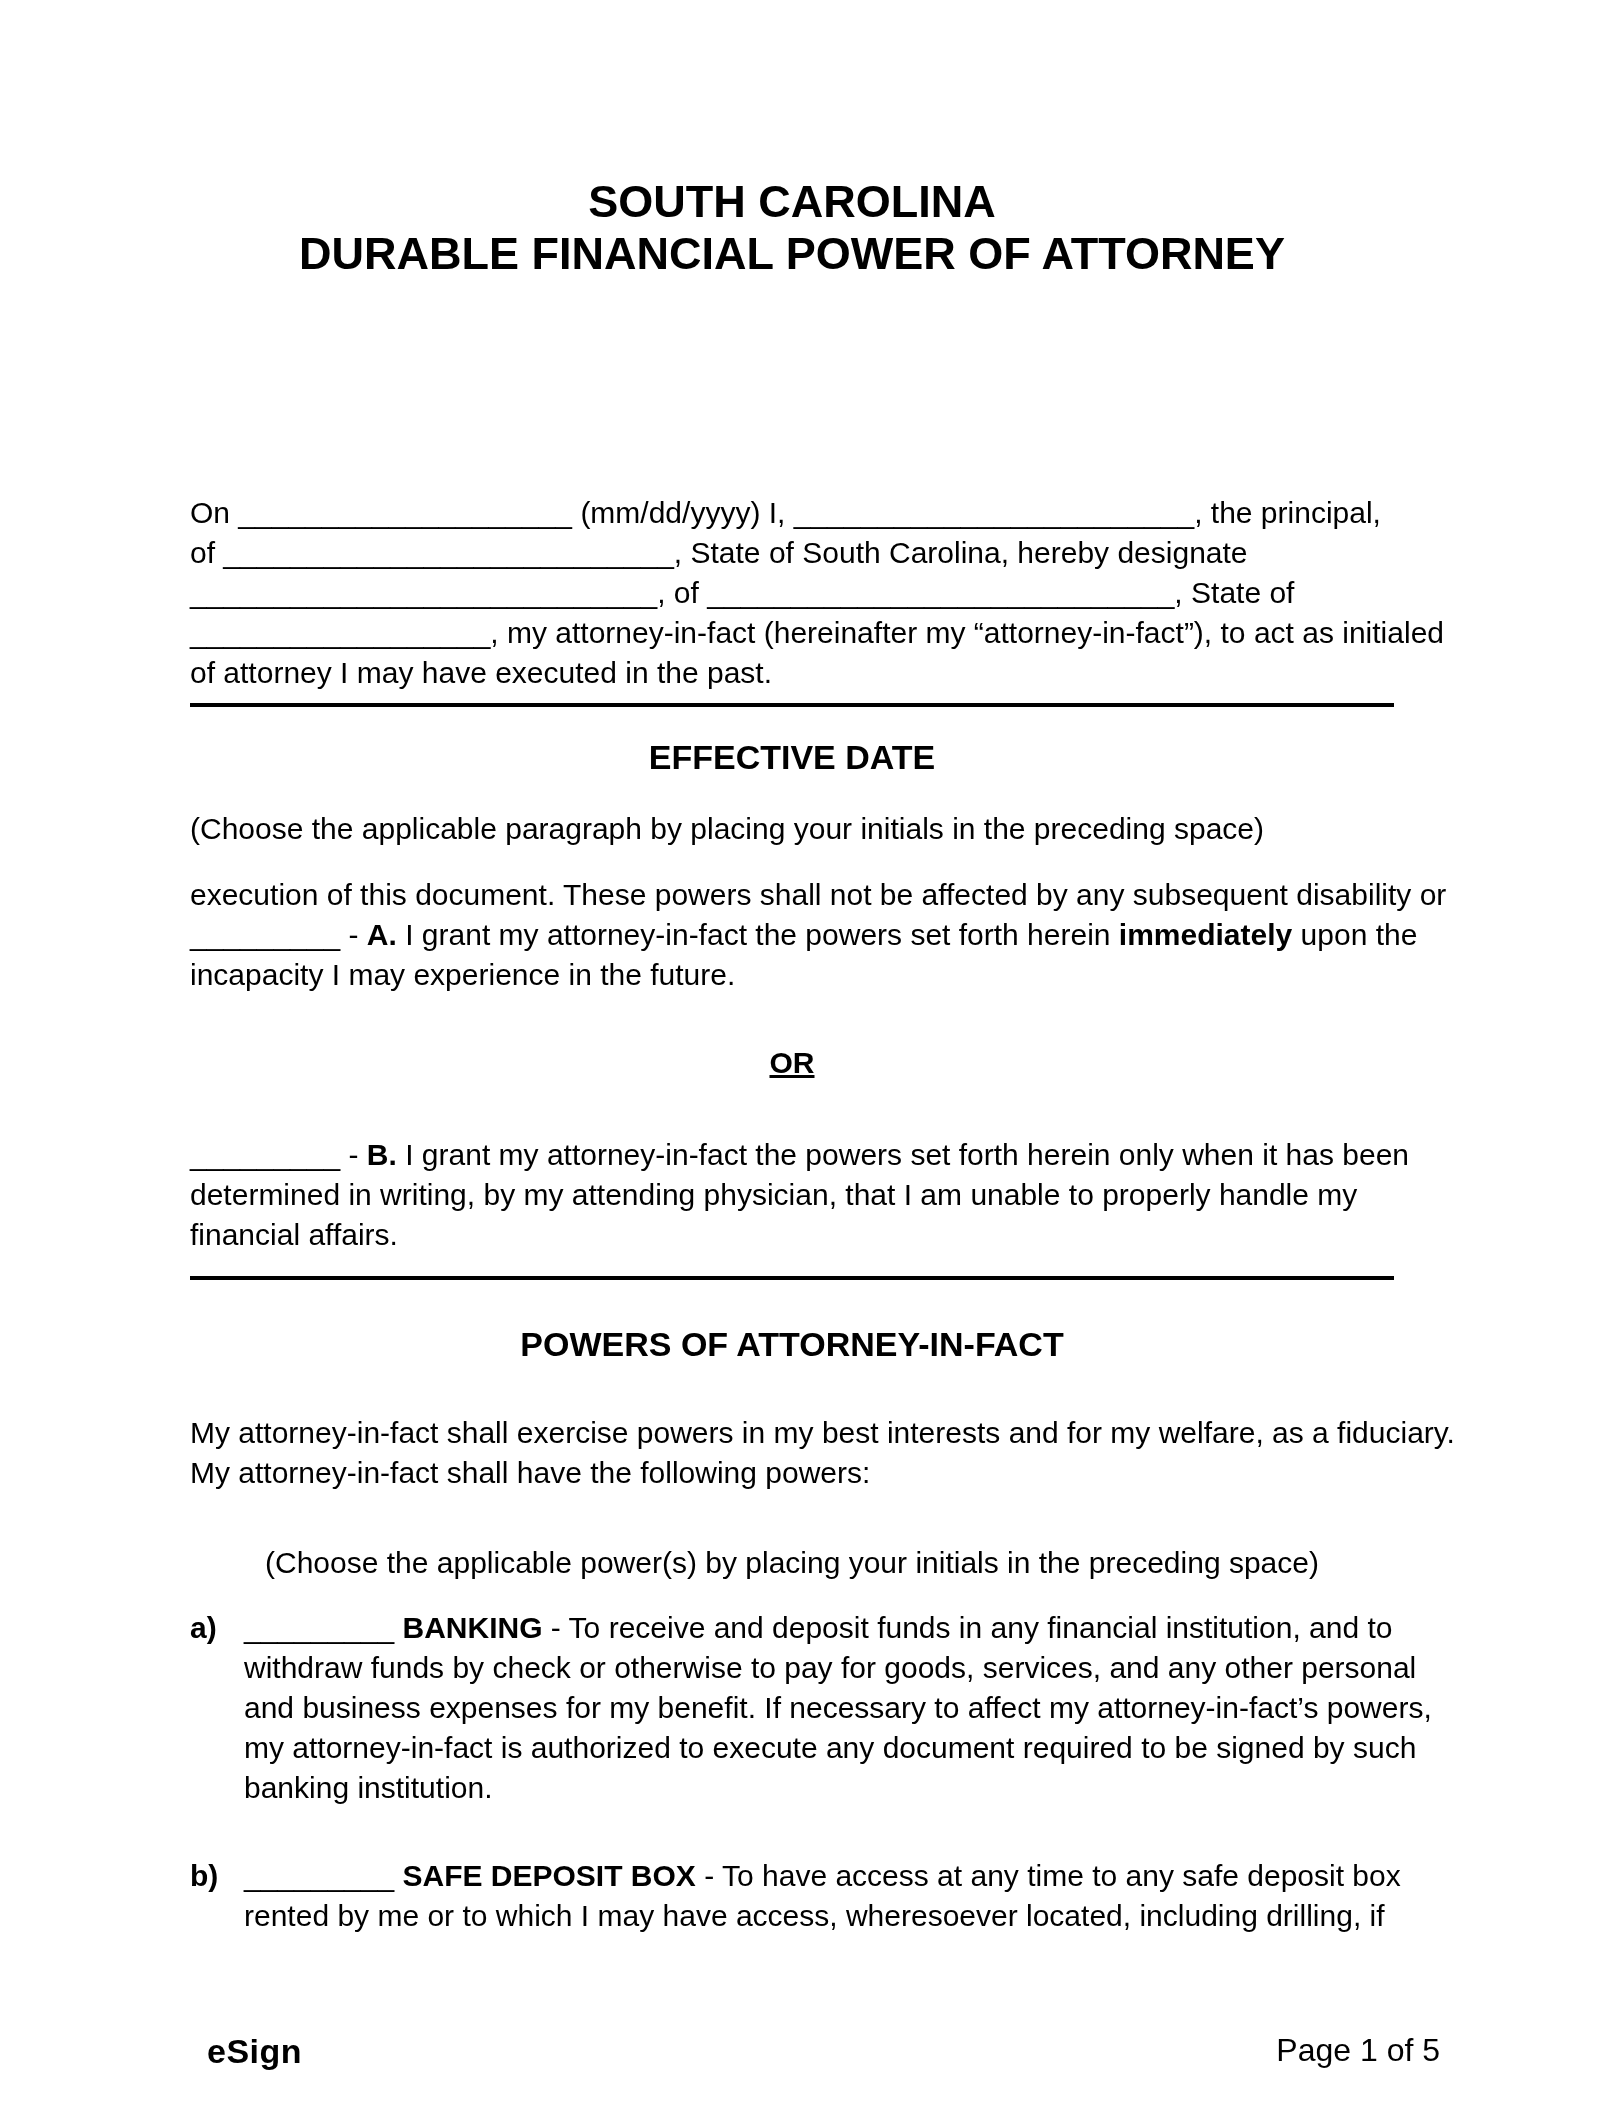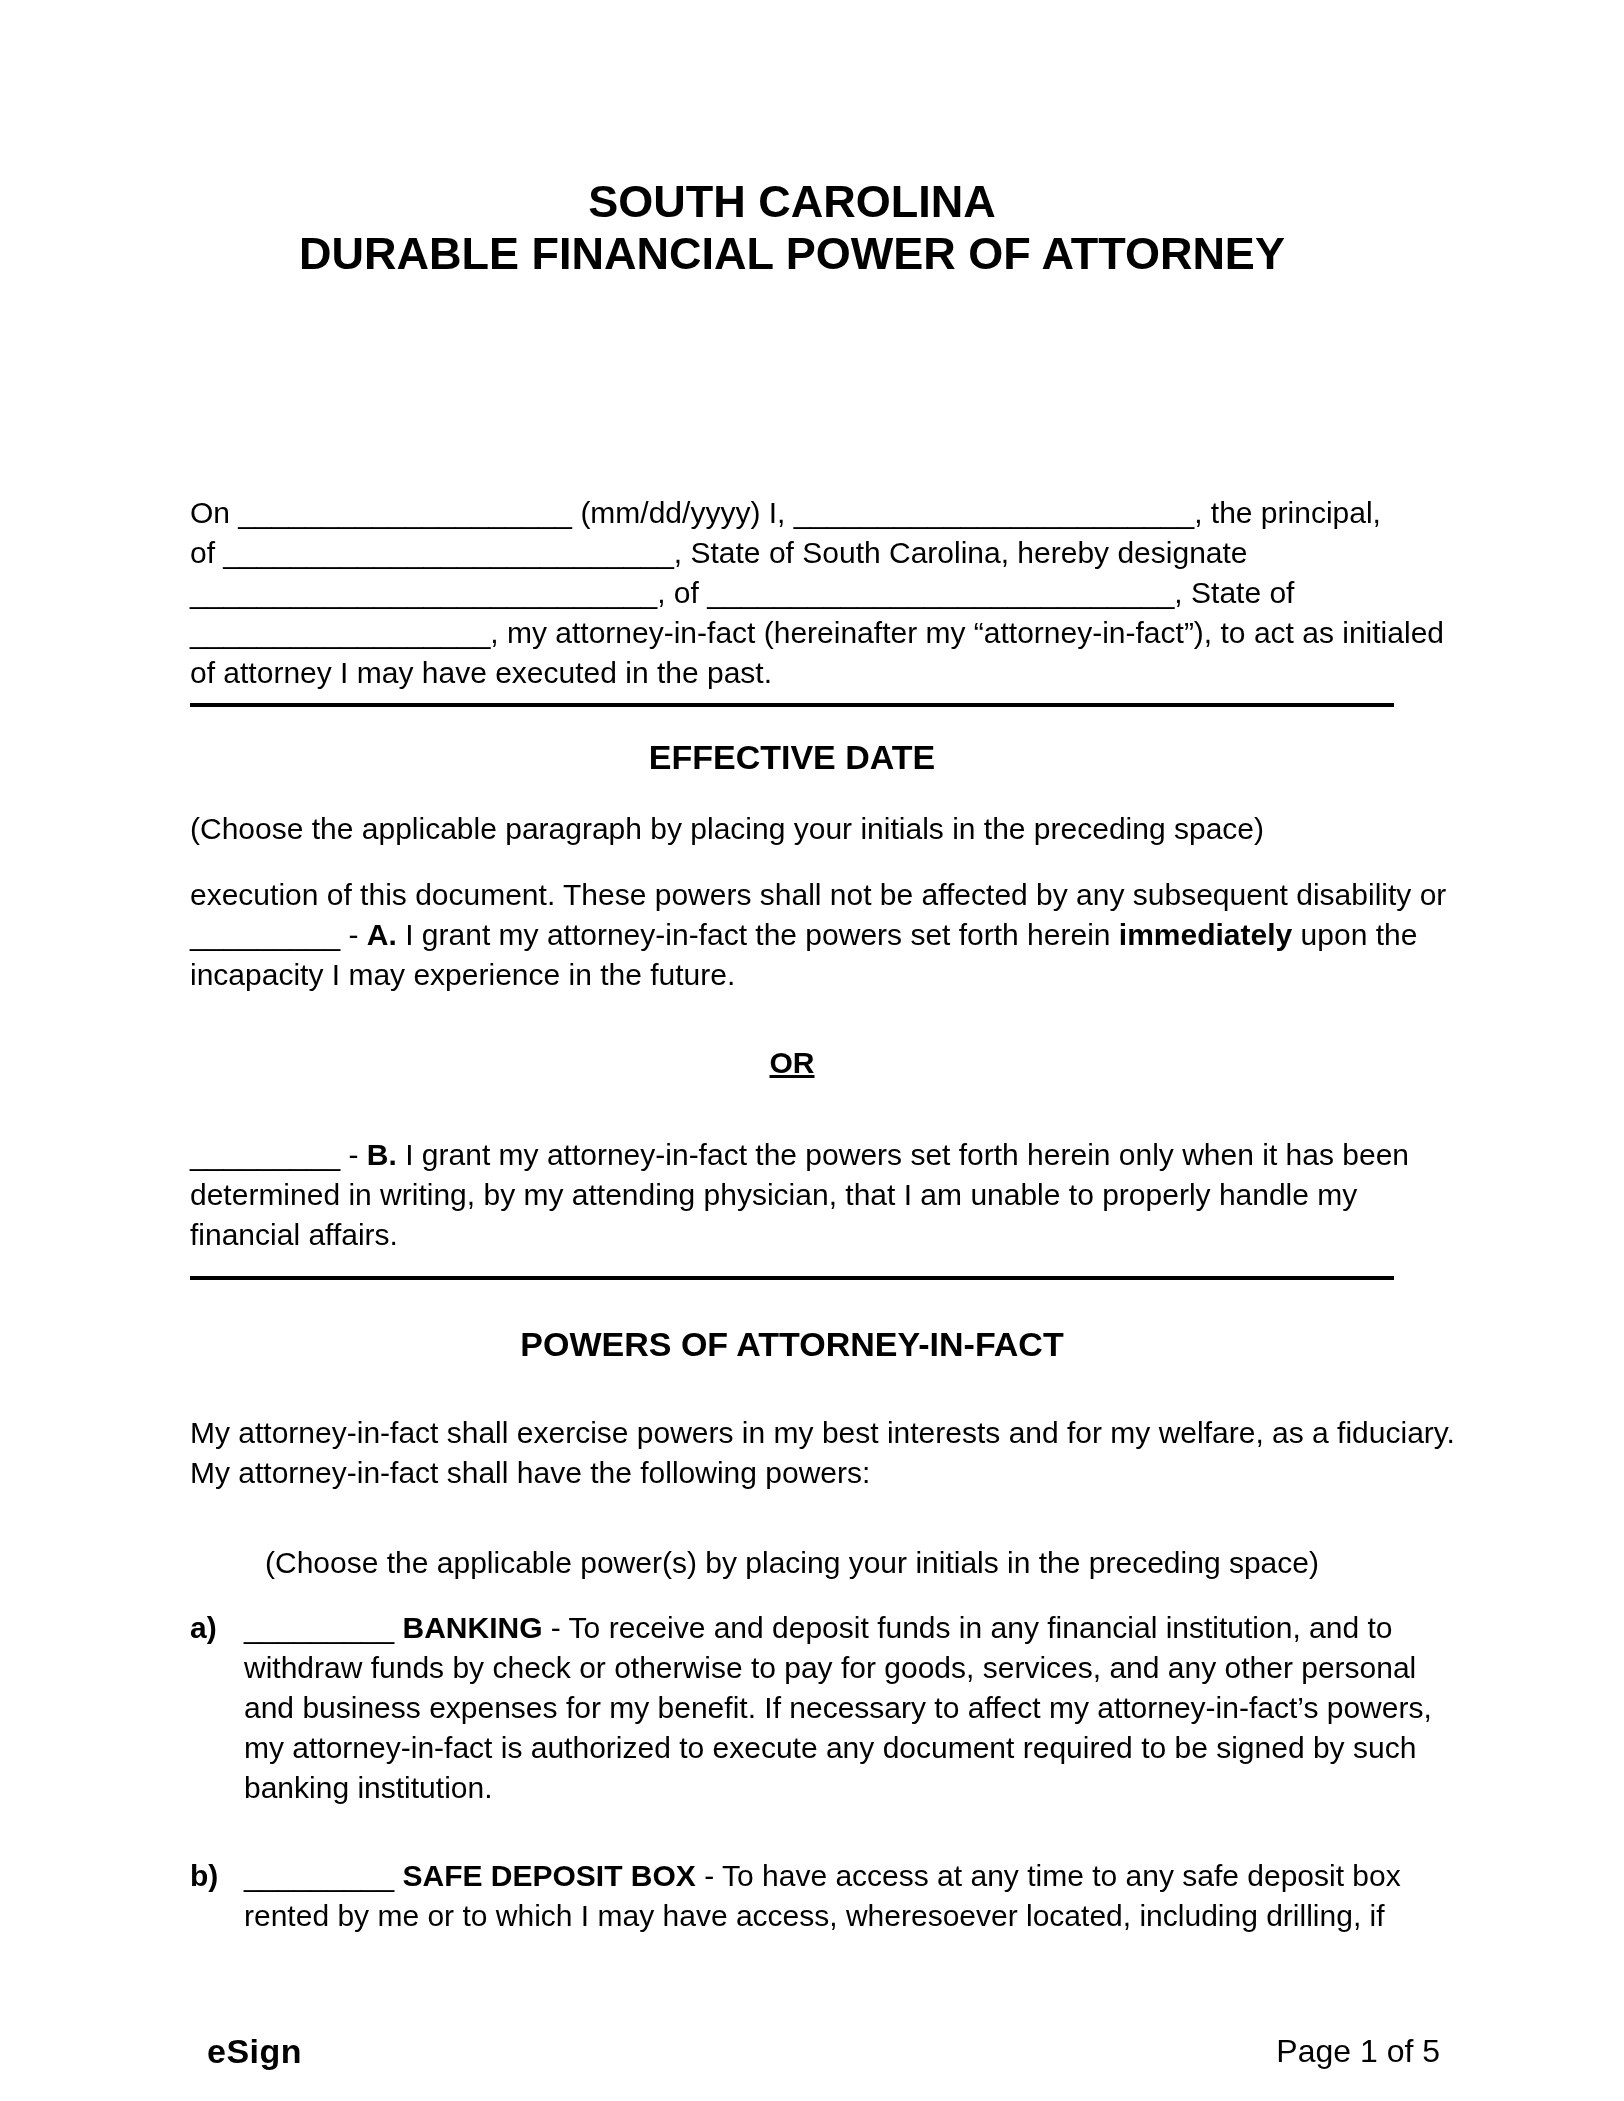--- a/index.html
+++ b/index.html
@@ -53,21 +53,21 @@
   .item-b { margin-top: 48px; }
   .marker { width: 54px; font-weight: bold; line-height: 40px; flex: 0 0 54px; }
   .item-body { flex: 1 1 auto; }
   .footer {
     position: absolute;
     left: 190px;
     right: 144px;
     top: 1984px;
     display: flex;
     justify-content: space-between;
-    align-items: center;
+    align-items: flex-start;
   }
   .brand { font-weight: bold; font-size: 34px; margin-left: 17px; letter-spacing: 0.5px; }
   .page-indicator { font-size: 32px; }
 </style>
 </head>
 <body>
 
 <div class="page">
   <div class="content">
 

